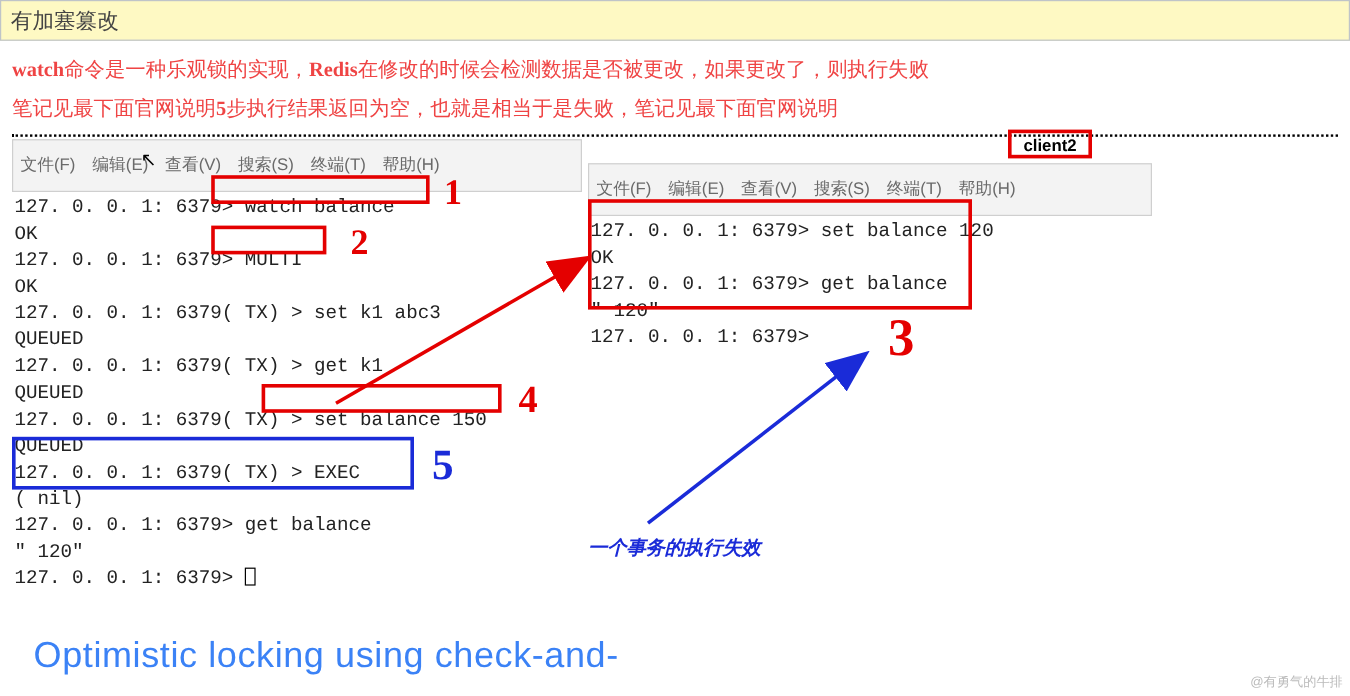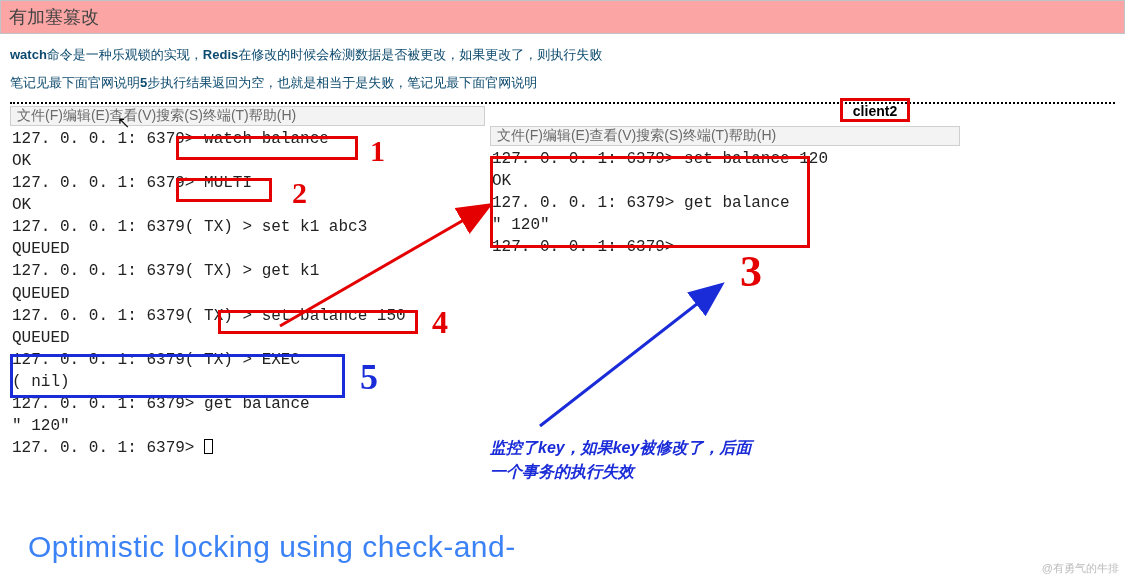--- a/index.html
+++ b/index.html
@@ -5,31 +5,32 @@
   * { margin: 0; padding: 0; box-sizing: border-box; }
   body {
     width: 1125px;
     height: 580px;
     background: #fff;
     font-family: "Microsoft YaHei", Arial, sans-serif;
     position: relative;
     overflow: hidden;
   }
   .title-bar {
-    background: #fca5a5;
+    background: #fef9c3;
     border: 1px solid #bfc4c8;
     padding: 4px 8px;
     font-size: 18px;
     color: #444;
   }
   .desc {
     padding: 12px 10px 6px 10px;
-    font-size: 13px;
-    color: #0c4a6e;
+    font-size: 17px;
+    color: #ef4444;
     font-weight: 400;
+    font-family: Liberation Serif, serif;
   }
   .desc b { font-weight: 700; }
   .dots {
     margin: 4px 10px 0 10px;
     border-top: 2px dotted #000;
     height: 2px;
   }
   .terms {
     position: relative;
     margin-top: 2px;
@@ -37,24 +38,25 @@
   }
   .term {
     position: absolute;
     background: #fff;
   }
   .term-left  { left: 10px;  top: 0;   width: 475px; }
   .term-right { left: 490px; top: 20px; width: 470px; }
   .menubar {
     background: #f3f3f3;
     border: 1px solid #cfcfcf;
-    padding: 0 6px;
+    padding: 12px 6px;
     font-size: 14px;
     color: #6a6a6a;
     display: flex;
+    gap: 14px;
     position: relative;
   }
   .menubar span { white-space: nowrap; }
   .console {
     font-family: "Consolas","Courier New",monospace;
     font-size: 16px;
     line-height: 1.38;
     color: #222;
     padding: 2px 0 0 2px;
     white-space: pre;
@@ -180,20 +182,19 @@
         <path d="M0,0 L12,5 L0,10 z" fill="#1a2bd8"></path>
       </marker>
     </defs>
 
     <line x1="280" y1="220" x2="488" y2="100" stroke="#e40000" stroke-width="3" marker-end="url(#ahRed)"></line>
 
     <line x1="540" y1="320" x2="720" y2="180" stroke="#1a2bd8" stroke-width="3" marker-end="url(#ahBlue)"></line>
   </svg>
 
   <div class="note">
-    <div>监控了key，如果key被修改了，后面</div>
     <div>一个事务的执行失效</div>
   </div>
 
 </div>
 
 <div class="footer">Optimistic locking using check-and-</div>
 <div class="wm">@有勇气的牛排</div>
 
 </body></html>

